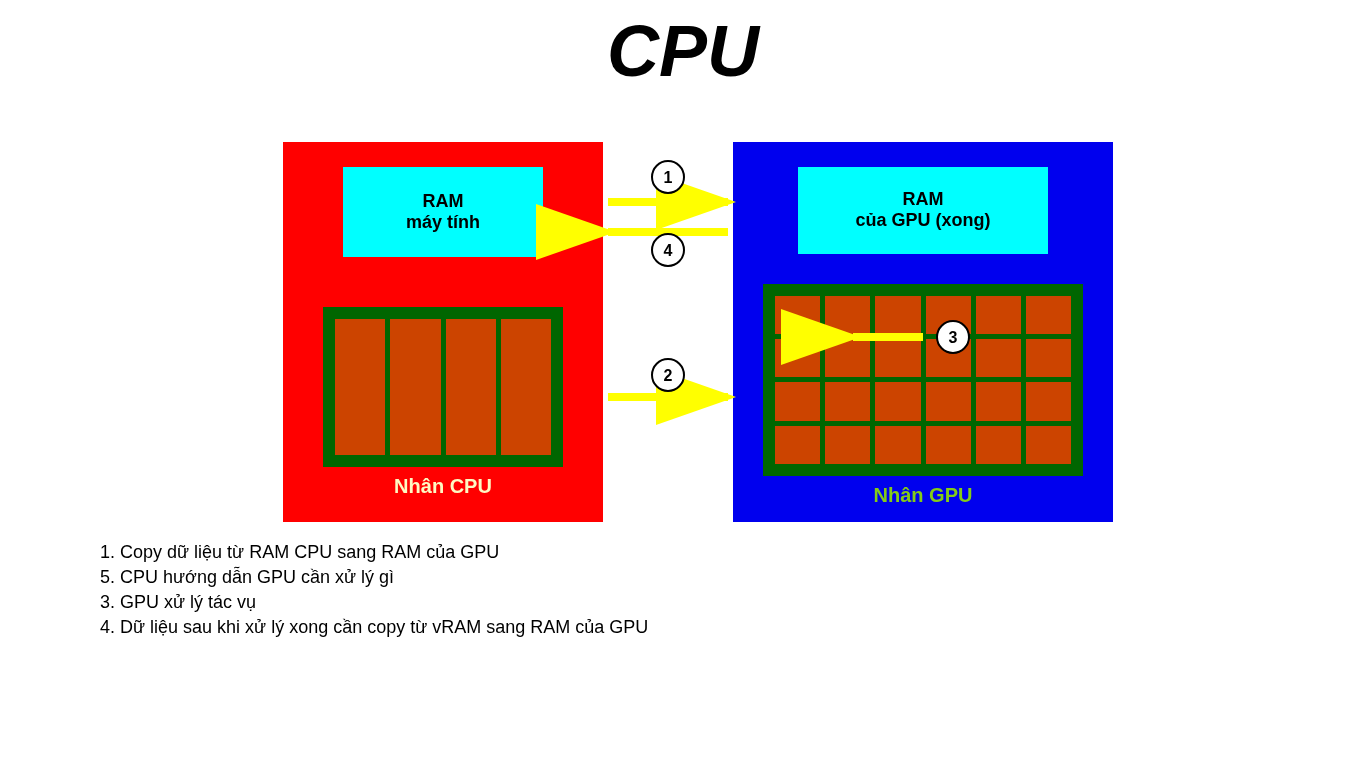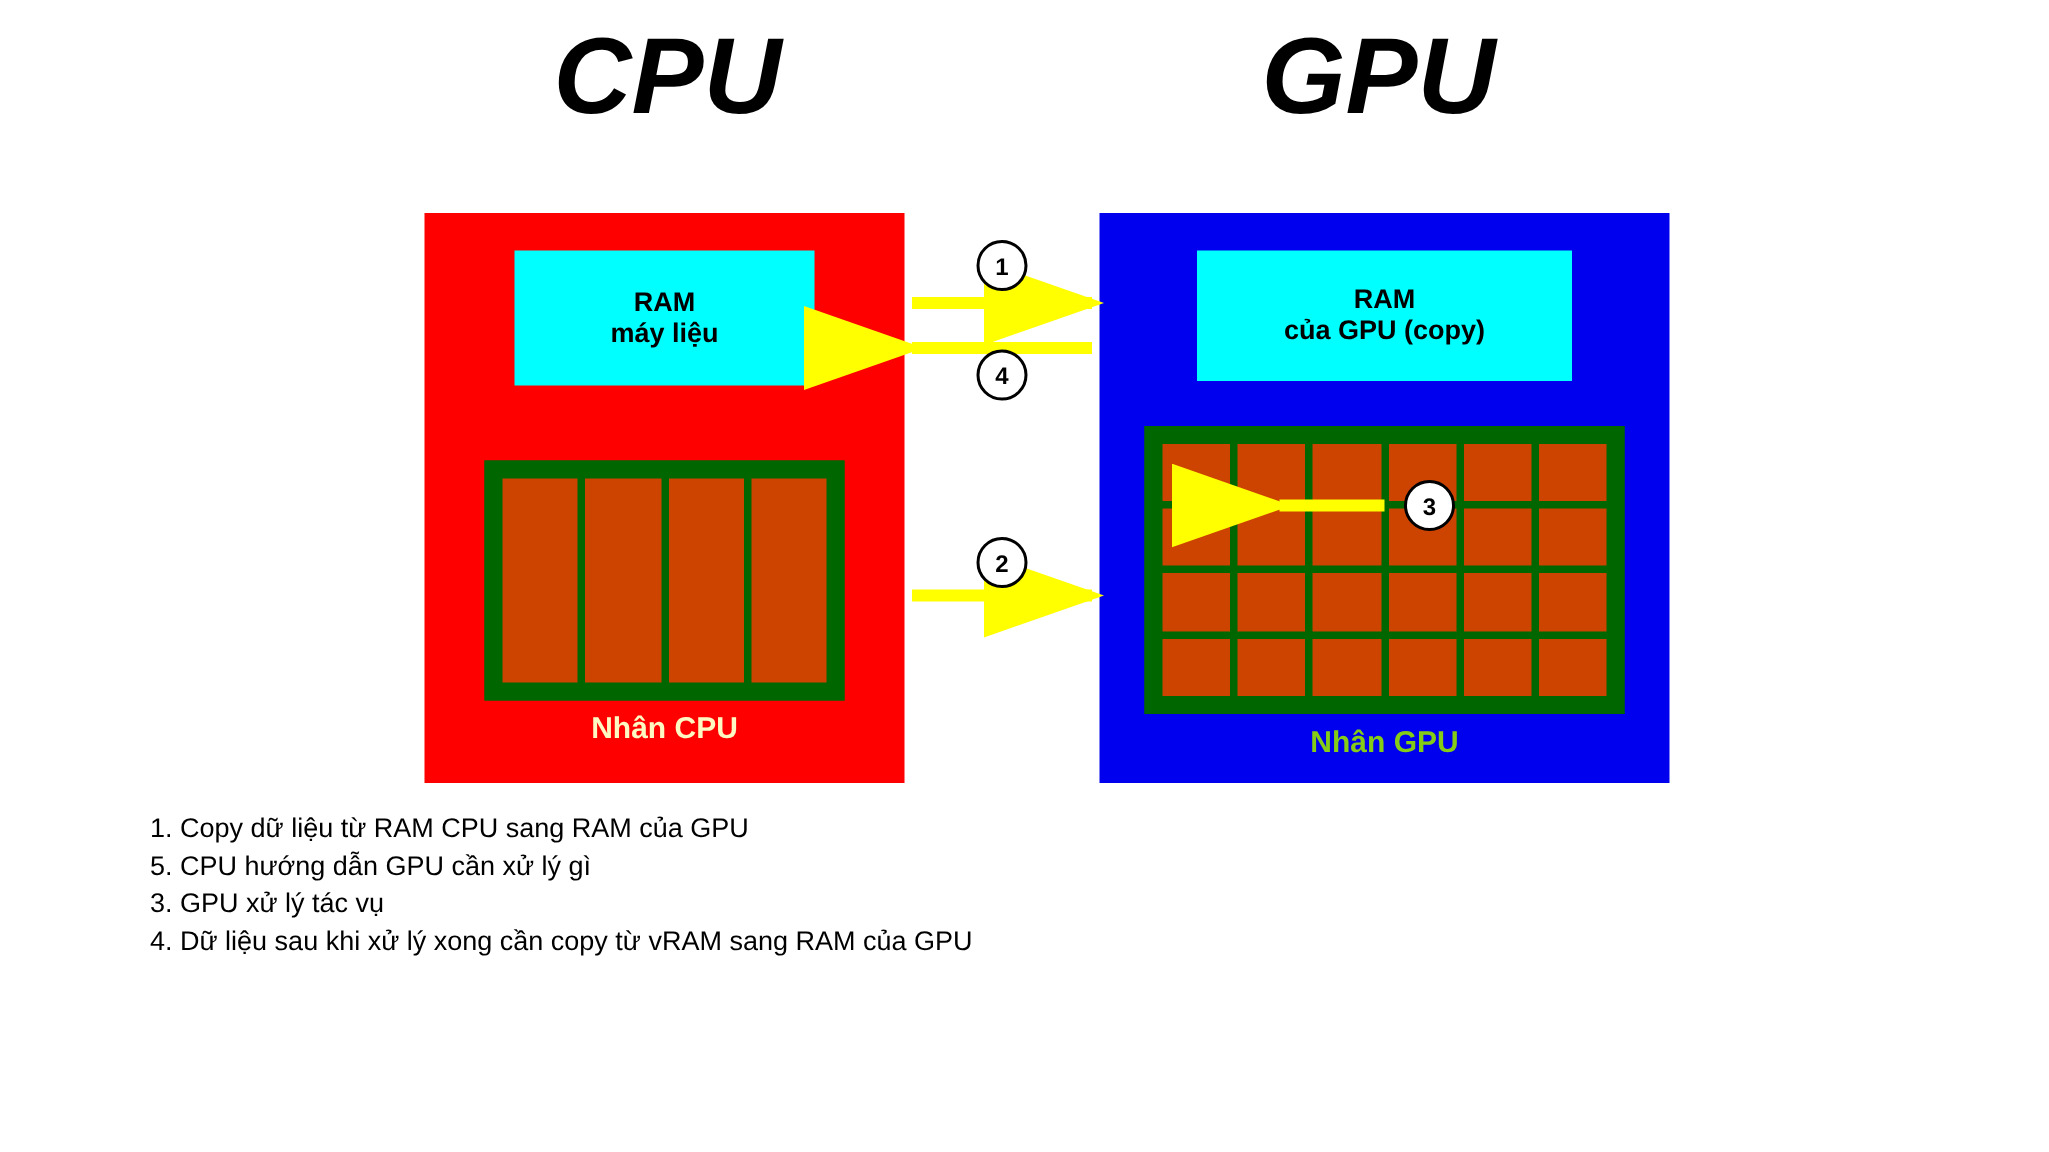--- a/index.html
+++ b/index.html
@@ -177,43 +177,42 @@
 
     
   </style>
 </head>
 <body>
 
 <div class="main-container">
 
   <div class="titles-row">
     <span class="section-title">CPU</span>
-    <span class="section-title">GPU</span>
   </div>
 
   <div class="diagram-area">
 
     <div class="cpu-box">
       <div class="ram-block cpu-ram">
         <span>RAM</span>
-        <span>máy liệu</span>
+        <span>máy tính</span>
       </div>
       <div class="cpu-cores">
         <div class="cpu-core"></div>
         <div class="cpu-core"></div>
         <div class="cpu-core"></div>
         <div class="cpu-core"></div>
       </div>
       <span class="cpu-cores-label">Nhân CPU</span>
     </div>
 
     <div class="gpu-box">
       <div class="ram-block gpu-ram">
         <span>RAM</span>
-        <span>của GPU (copy)</span>
+        <span>của GPU (xong)</span>
       </div>
       <div class="gpu-cores">
         <div class="gpu-core"></div>
         <div class="gpu-core"></div>
         <div class="gpu-core"></div>
         <div class="gpu-core"></div>
         <div class="gpu-core"></div>
         <div class="gpu-core"></div>
         <div class="gpu-core"></div>
         <div class="gpu-core"></div>

